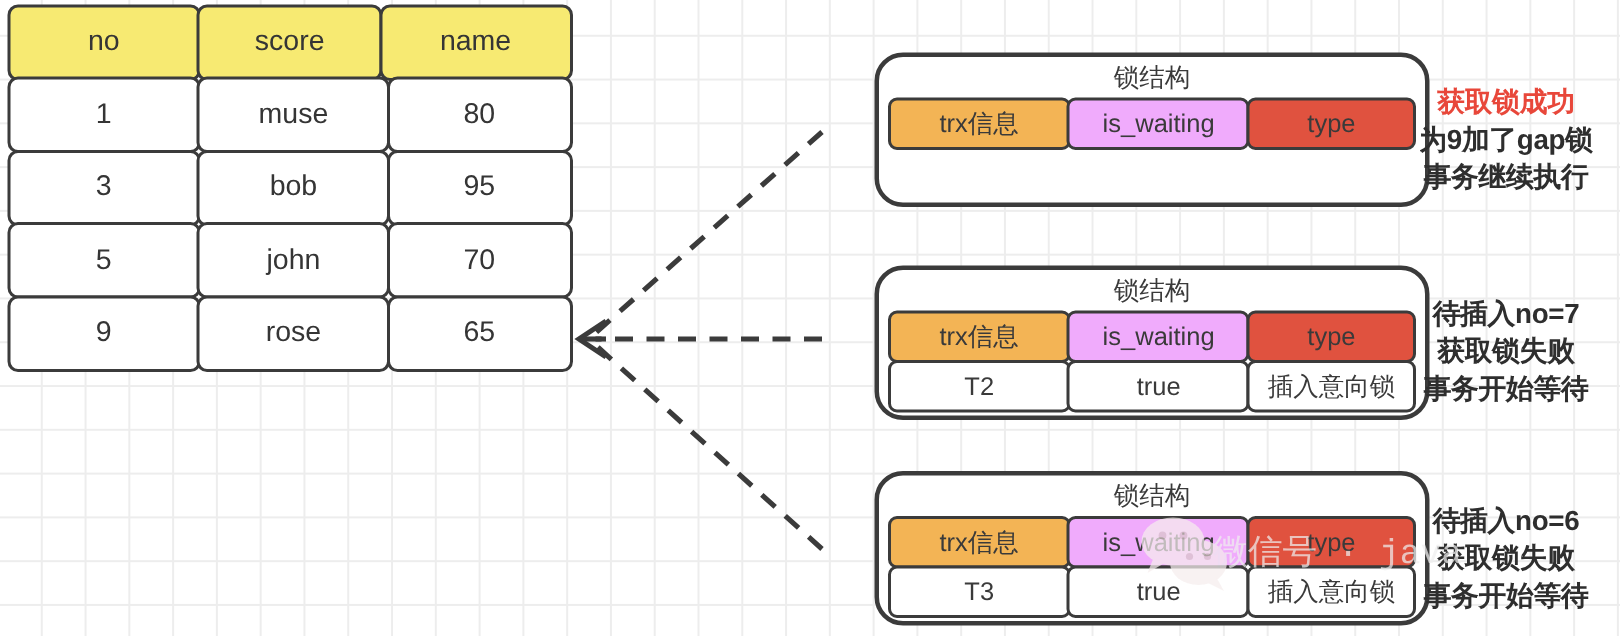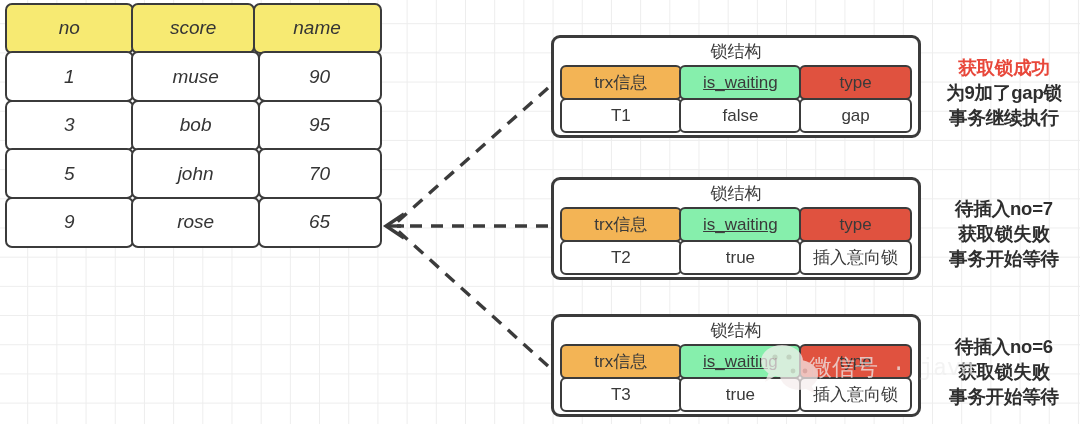--- a/index.html
+++ b/index.html
@@ -22,21 +22,20 @@
     color: #3a3a3a;
   }
 
   
   #data-table {
     position: absolute;
     left: 6px;
     top: 4px;
     width: 379px;
     height: 292px;
-    font-style: italic;
   }
   .dt-row {
     display: flex;
     height: 48.5px;
   }
   .dt-cell {
     box-sizing: border-box;
     border: 2.6px solid #3b3b3b;
     border-radius: 7px;
     background: #ffffff;
@@ -62,22 +61,23 @@
     pointer-events: none;
   }
 
   
   .lock-box {
     position: absolute;
     box-sizing: border-box;
     width: 370px;
     height: 103px;
     border: 3px solid #3b3b3b;
-    border-radius: 9px;
-    background: #ffffff;
+    border-radius: 19px;
+    background: #ffffff;
+    margin-left: 32px;
   }
   #lock-box-1 { left: 551px; top: 35px; }
   #lock-box-2 { left: 551px; top: 177px; }
   #lock-box-3 { left: 551px; top: 314px; }
 
   .lock-title {
     text-align: center;
     font-size: 17px;
     color: #3a3a3a;
     line-height: 24px;
@@ -102,21 +102,21 @@
     justify-content: center;
     font-size: 17px;
     color: #3a3a3a;
     background: #ffffff;
     margin: -1.2px;
   }
   .c-trx   { width: 124px; }
   .c-wait  { width: 124px; }
   .c-type  { width: 115px; }
   .hdr-trx  { background: #f3b455; }
-  .hdr-wait { background: #86efac; text-decoration: underline; }
+  .hdr-wait { background: #f0abfc; }
   .hdr-type { background: #e0523f; }
 
   
   .annot {
     position: absolute;
     width: 152px;
     text-align: center;
     font-size: 18.5px;
     font-weight: bold;
     line-height: 25px;
@@ -156,21 +156,21 @@
   <div id="data-table">
     <div class="dt-row dt-head">
       <div class="dt-cell col-no">no</div>
       <div class="dt-cell col-score">score</div>
       <div class="dt-cell col-name">name</div>
     </div>
 
     <div class="dt-row">
       <div class="dt-cell col-no">1</div>
       <div class="dt-cell col-name">muse</div>
-      <div class="dt-cell col-score">90</div>
+      <div class="dt-cell col-score">80</div>
     </div>
     <div class="dt-row">
       <div class="dt-cell col-no">3</div>
       <div class="dt-cell col-name">bob</div>
       <div class="dt-cell col-score">95</div>
     </div>
     <div class="dt-row">
       <div class="dt-cell col-no">5</div>
       <div class="dt-cell col-name">john</div>
       <div class="dt-cell col-score">70</div>
@@ -194,25 +194,20 @@
     </g>
   </svg>
 
   <div class="lock-box" id="lock-box-1">
     <div class="lock-title">锁结构</div>
     <div class="lock-grid">
       <div class="lock-tr">
         <div class="lock-td c-trx hdr-trx">trx信息</div>
         <div class="lock-td c-wait hdr-wait">is_waiting</div>
         <div class="lock-td c-type hdr-type">type</div>
-      </div>
-      <div class="lock-tr">
-        <div class="lock-td c-trx">T1</div>
-        <div class="lock-td c-wait">false</div>
-        <div class="lock-td c-type">gap</div>
       </div>
     </div>
   </div>
 
   <div class="lock-box" id="lock-box-2">
     <div class="lock-title">锁结构</div>
     <div class="lock-grid">
       <div class="lock-tr">
         <div class="lock-td c-trx hdr-trx">trx信息</div>
         <div class="lock-td c-wait hdr-wait">is_waiting</div>

